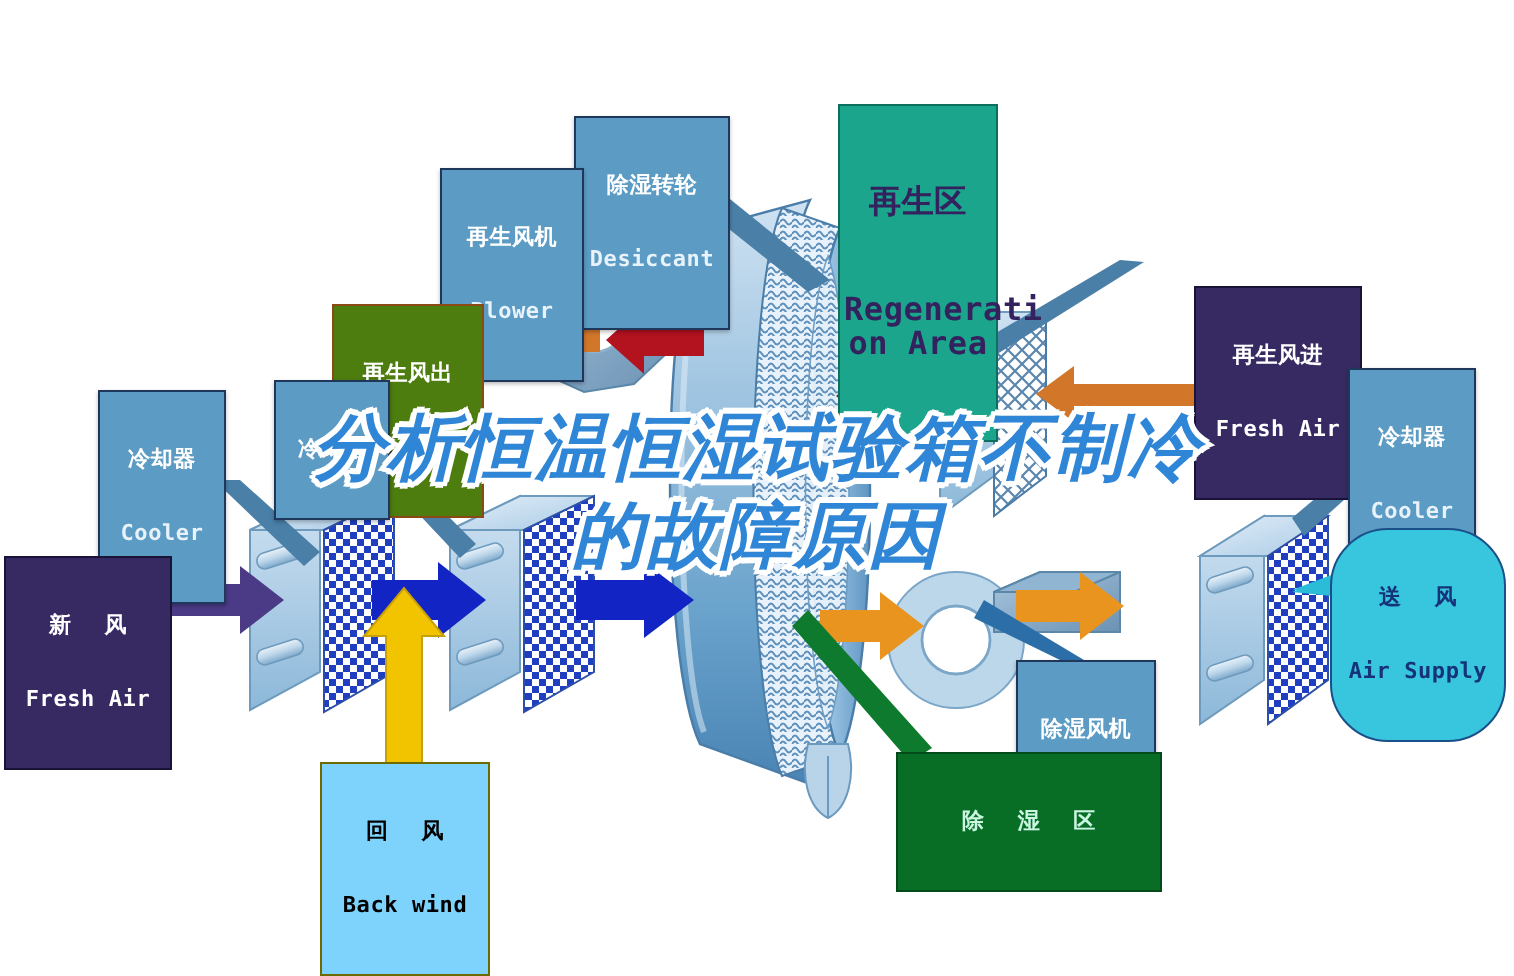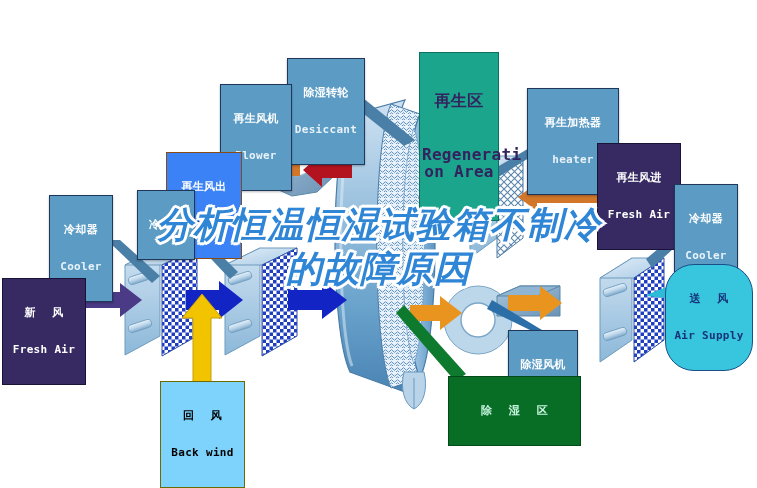--- a/index.html
+++ b/index.html
@@ -52,21 +52,21 @@
 
   .lb-teal {
     background: #1aa58c;
     border: 1px solid #0d6f5e;
     color: #2b1f55;
   }
   .lb-teal .cn { color: #33225e; }
   .lb-teal .en { color: #33225e; }
 
   .lb-orange {
-    background: #3b82f6;
+    background: #4d7c0f;
     border: 1px solid #8a4a14;
     color: #ffffff;
   }
   .lb-orange .cn { color: #ffffff; }
   .lb-orange .en { color: #1d1d1d; }
 
   .lb-purple {
     background: #372a63;
     border: 1px solid #1a1338;
     color: #ffffff;
@@ -322,24 +322,20 @@
     <span class="cn">再生风机</span>
     <span class="en">Blower</span>
   </div>
 
   <div class="label lb-teal" style="left:419px; top:52px; width:80px; padding:3px 2px; font-size:16px;">
     <span class="cn">再生区</span>
     <span class="en">Regenerati
 on Area</span>
   </div>
 
-  <div class="label lb-steel" style="left:527px; top:88px; width:92px; padding:3px 2px; font-size:11px;">
-    <span class="cn">再生加热器</span>
-    <span class="en">heater</span>
-  </div>
 
   <div class="label lb-orange" style="left:166px; top:152px; width:76px; padding:3px 2px; font-size:11px;">
     <span class="cn">再生风出</span>
     <span class="en">Exhaust</span>
   </div>
 
   <div class="label lb-purple" style="left:597px; top:143px; width:84px; padding:3px 2px; font-size:11px;">
     <span class="cn">再生风进</span>
     <span class="en">Fresh Air</span>
   </div>

